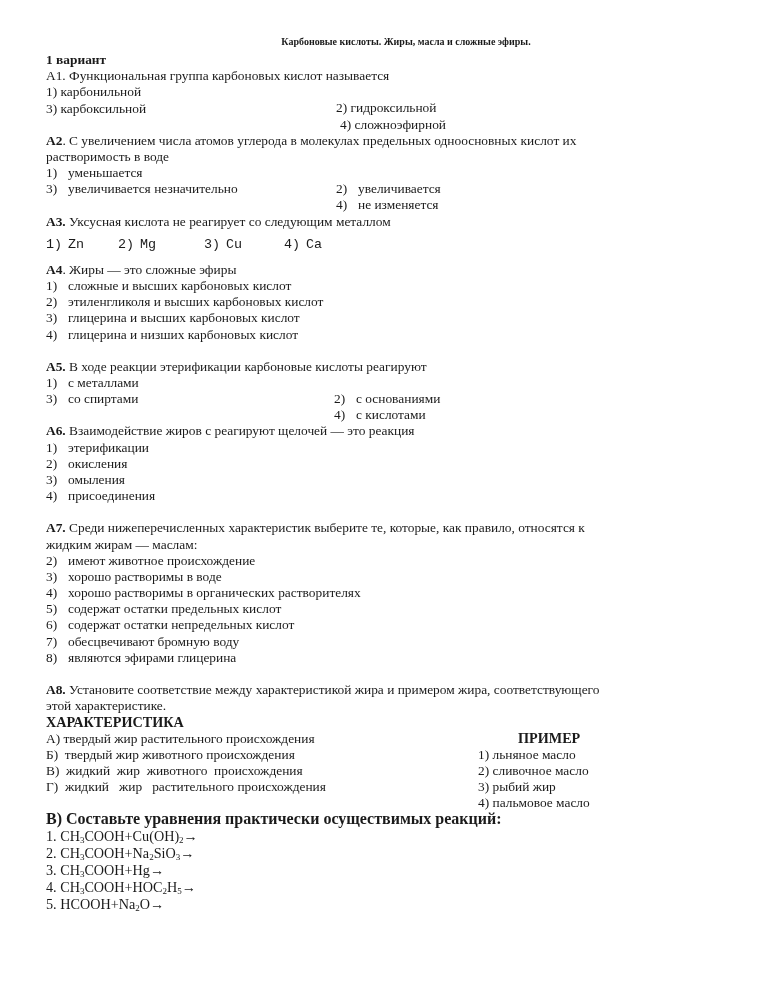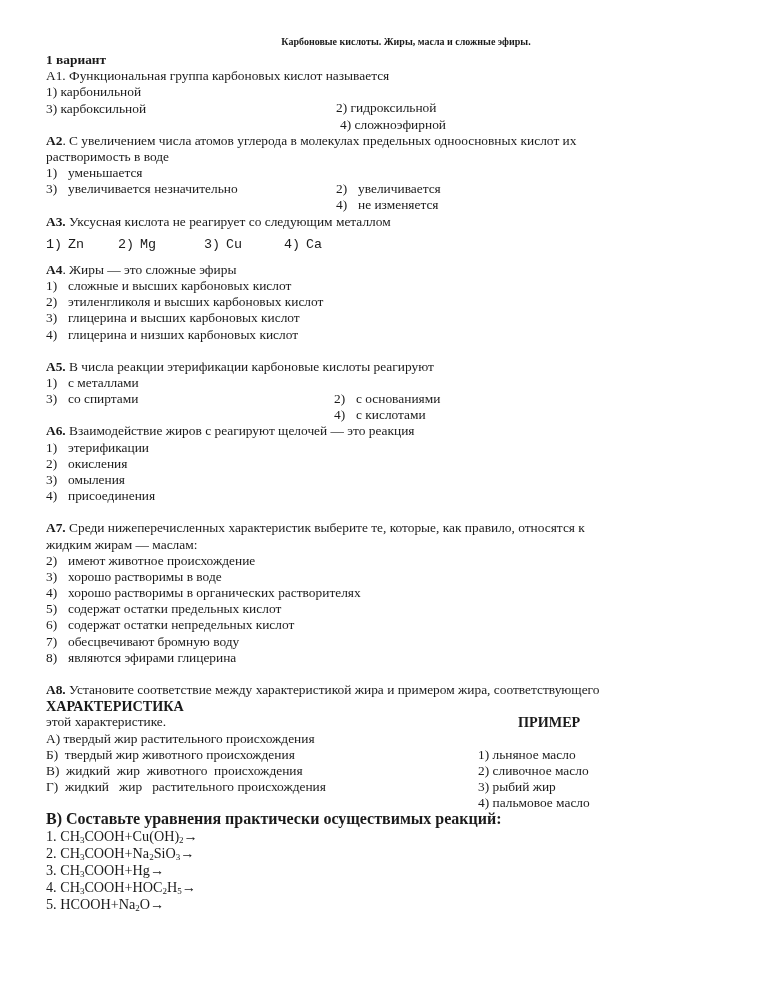--- a/index.html
+++ b/index.html
@@ -67,21 +67,21 @@
     <div class="line"><span class="b">А4</span><span>. Жиры — это сложные эфиры</span></div>
     <div class="line"><span class="num">1)</span><span>сложные и высших карбоновых кислот</span></div>
     <div class="line"><span class="num">2)</span><span>этиленгликоля и высших карбоновых кислот</span></div>
     <div class="line"><span class="num">3)</span><span>глицерина и высших карбоновых кислот</span></div>
     <div class="line"><span class="num">4)</span><span>глицерина и низших карбоновых кислот</span></div>
   </div>
 
   <div class="gap"></div>
 
   <div>
-    <div class="line"><span class="b">А5.</span><span> В числа реакции этерификации карбоновые кислоты реагируют</span></div>
+    <div class="line"><span class="b">А5.</span><span> В ходе реакции этерификации карбоновые кислоты реагируют</span></div>
     <div class="line">
       <span class="num">1)</span><span>с металлами</span>
       <span class="col2" style="left:288px"><span class="num">2)</span><span>с основаниями</span></span>
     </div>
     <div class="line">
       <span class="num">3)</span><span>со спиртами</span>
       <span class="col2" style="left:288px"><span class="num">4)</span><span>с кислотами</span></span>
     </div>
   </div>
 
@@ -106,25 +106,25 @@
     <div class="line"><span class="num">5)</span><span>содержат остатки предельных кислот</span></div>
     <div class="line"><span class="num">6)</span><span>содержат остатки непредельных кислот</span></div>
     <div class="line"><span class="num">7)</span><span>обесцвечивают бромную воду</span></div>
     <div class="line"><span class="num">8)</span><span>являются эфирами глицерина</span></div>
   </div>
 
   <div class="gap"></div>
 
   <div>
     <div class="line"><span class="b">А8.</span><span> Установите соответствие между характеристикой жира и примером жира, соответствующего</span></div>
+    <div class="line">этой характеристике.</div>
     <div class="line hdr-bold">
       <span>ХАРАКТЕРИСТИКА</span>
       <span class="col2" style="left:472px">ПРИМЕР</span>
     </div>
-    <div class="line">этой характеристике.</div>
     <div class="line"><span style="white-space:pre">А) твердый жир растительного происхождения</span><span class="col2" style="left:432px">1) льняное масло</span></div>
     <div class="line"><span style="white-space:pre">Б)  твердый жир животного происхождения</span><span class="col2" style="left:432px">2) сливочное масло</span></div>
     <div class="line"><span style="white-space:pre">В)  жидкий  жир  животного  происхождения</span><span class="col2" style="left:432px">3) рыбий жир</span></div>
     <div class="line"><span style="white-space:pre">Г)  жидкий   жир   растительного происхождения</span><span class="col2" style="left:432px">4) пальмовое масло</span></div>
   </div>
 
   <div class="gap"></div>
 
   <div>
     <div class="line b" style="font-size:16px">В) Составьте уравнения практически осуществимых реакций:</div>

